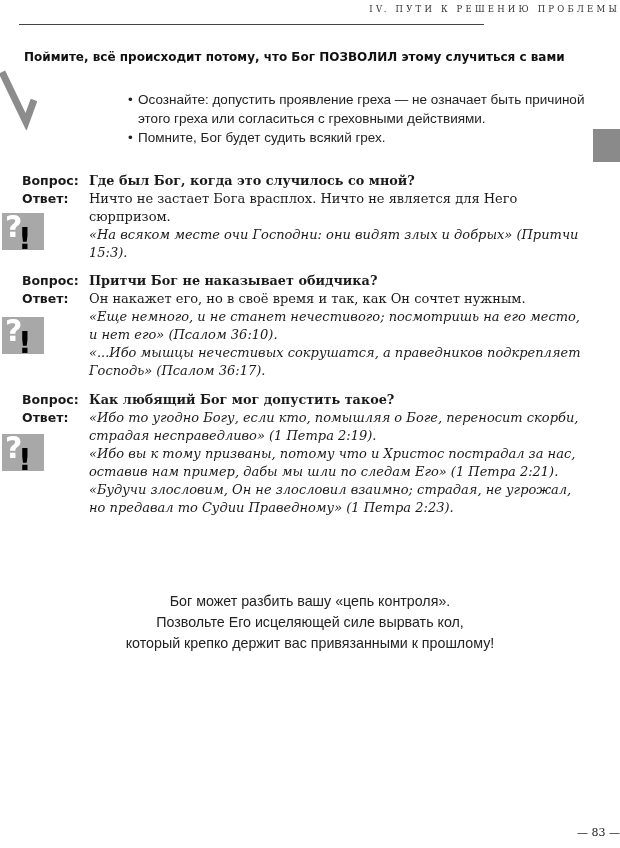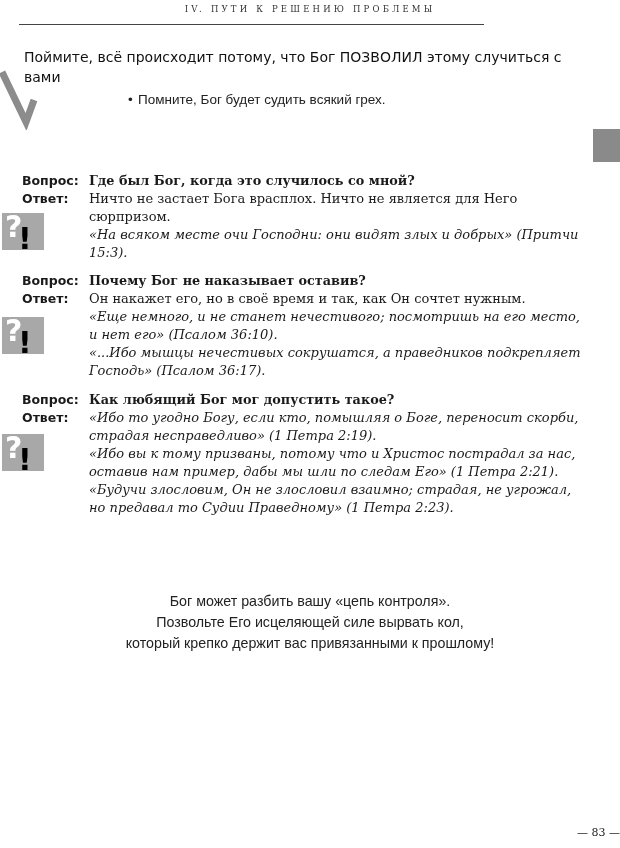--- a/index.html
+++ b/index.html
@@ -1,26 +1,26 @@
 <!DOCTYPE html>
 <html><head>
 <meta charset="utf-8">
 <style>
   html, body { margin: 0; padding: 0; background: #ffffff; }
   body { width: 620px; height: 848px; position: relative; overflow: hidden; color: #1a1a1a; }
   .running-head {
-    position: absolute; top: 4px; left: 0; width: 620px; text-align: center;
+    position: absolute; top: 4px; left: 0; width: 620px; text-align: right;
     font-family: "DejaVu Serif", serif; font-size: 8.5px; letter-spacing: 3.2px; color: #333;
   }
   .head-rule { position: absolute; top: 24px; left: 19px; width: 465px; height: 1px; background: #444; }
   .checkmark { position: absolute; left: 0; top: 70px; width: 40px; height: 60px; }
   .tab-marker { position: absolute; left: 593px; top: 129px; width: 27px; height: 33px; background: #8a8a8a; }
   .heading {
     position: absolute; left: 24px; top: 47px; width: 560px;
-    font-family: "DejaVu Sans", sans-serif; font-weight: normal; font-size: 14px; line-height: 20px; color: #111;
+    font-family: "DejaVu Sans", sans-serif; font-weight: bold; font-size: 12px; line-height: 20px; color: #111;
   }
   .bullets {
     position: absolute; left: 128px; top: 90px; width: 460px; margin: 0; padding: 0; list-style: none;
     font-family: "Liberation Sans", sans-serif; font-size: 13.5px; line-height: 19px; color: #222;
   }
   .bullets li { position: relative; padding-left: 10px; }
   .bullets li::before { content: "\2022"; position: absolute; left: 0; top: 0; }
   .qa { position: absolute; left: 22px; width: 560px; font-family: "DejaVu Serif", serif; font-size: 13px; line-height: 18px; color: #1a1a1a; }
   .qa .row { display: flex; }
   .qa .lbl { width: 67px; flex: 0 0 67px; font-family: "DejaVu Sans", sans-serif; font-weight: bold; font-size: 12.5px; }
@@ -45,20 +45,21 @@
 
 <svg class="checkmark" viewBox="0 0 40 60">
   <path d="M2 2 L26 52 L34 30" fill="none" stroke="#8c8c8c" stroke-width="7" stroke-linejoin="miter"></path>
 </svg>
 
 <div class="tab-marker"></div>
 
 <div class="heading">Поймите, всё происходит потому, что Бог ПОЗВОЛИЛ этому случиться с вами</div>
 
 <ul class="bullets">
+  <li>Осознайте: допустить проявление греха —  не означает быть причиной этого греха или согласиться с греховными действиями.</li>
   <li>Помните, Бог будет судить всякий грех.</li>
 </ul>
 
 <div class="qa" style="top:172px;">
   <div class="row">
     <span class="lbl">Вопрос:</span>
     <span class="body q">Где был Бог, когда это случилось со мной?</span>
   </div>
   <div class="row">
     <span class="lbl">Ответ:</span>
@@ -69,21 +70,21 @@
   </div>
 </div>
 <div class="qa-icon" style="top:213px;">
   <span class="qm">?</span>
   <span class="ex">!</span>
 </div>
 
 <div class="qa" style="top:272px;">
   <div class="row">
     <span class="lbl">Вопрос:</span>
-    <span class="body q">Почему Бог не наказывает оставив?</span>
+    <span class="body q">Притчи Бог не наказывает обидчика?</span>
   </div>
   <div class="row">
     <span class="lbl">Ответ:</span>
     <div class="body">
       <p>Он накажет его, но в своё время и так, как Он сочтет нужным.</p>
       <p class="quote">«Еще немного, и не станет нечестивого; посмотришь на его место, и нет его» (Псалом 36:10).</p>
       <p class="quote">«...Ибо мышцы нечестивых сокрушатся, а праведников подкрепляет Господь» (Псалом 36:17).</p>
     </div>
   </div>
 </div>

